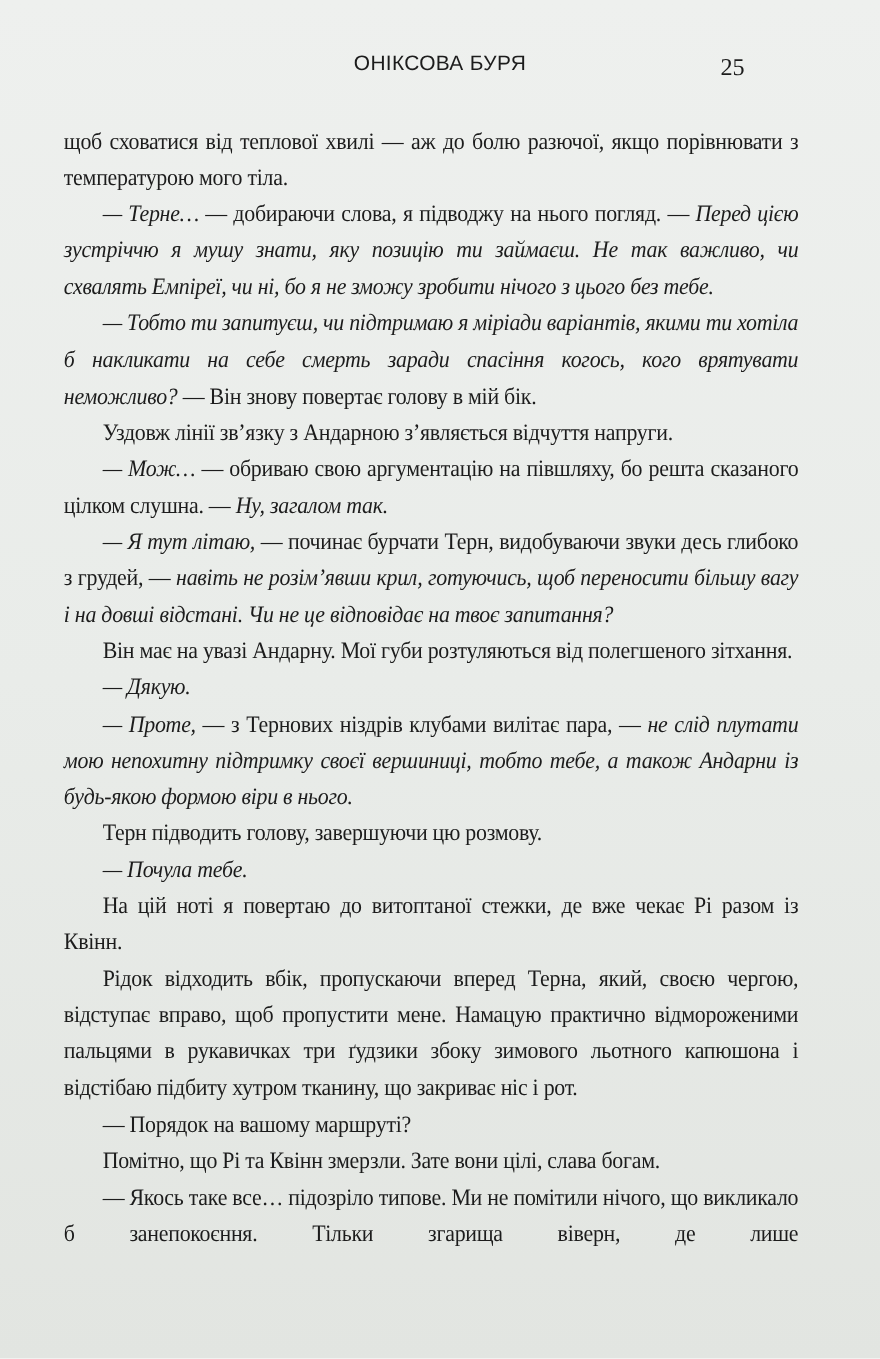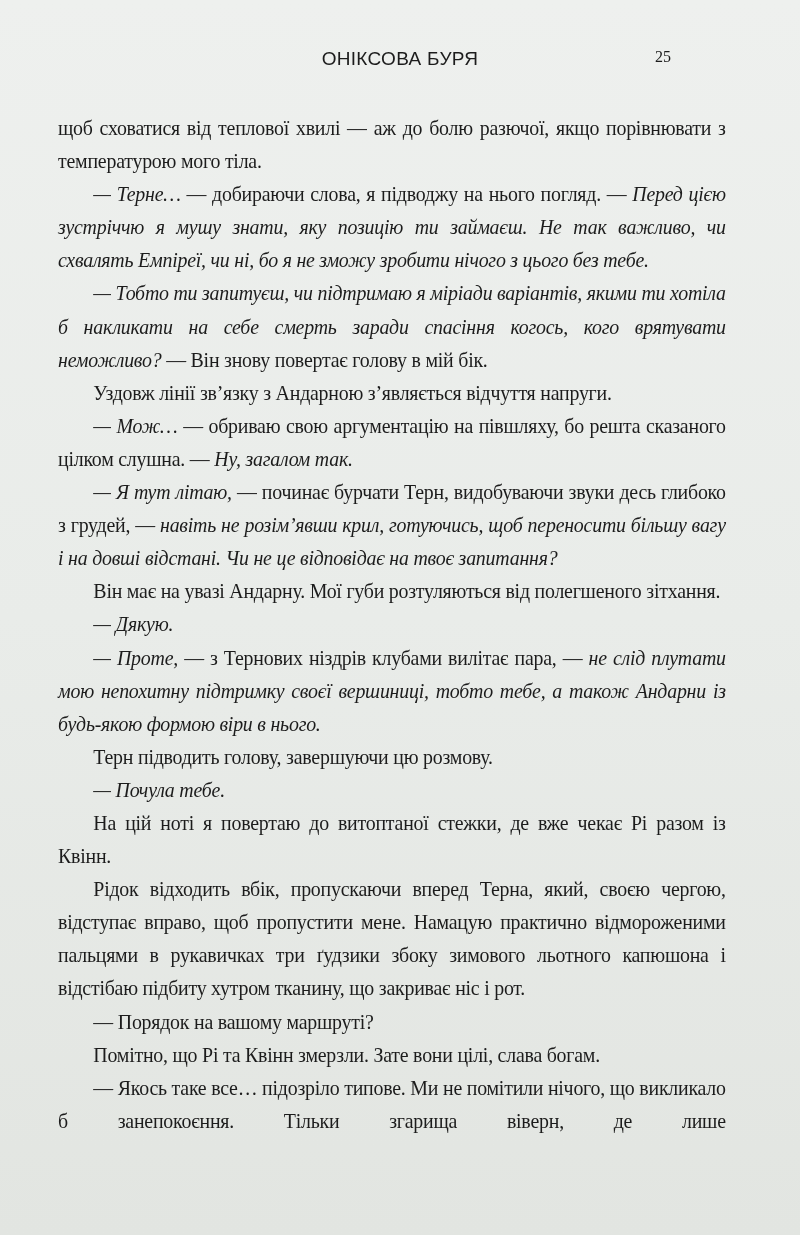--- a/index.html
+++ b/index.html
@@ -12,21 +12,21 @@
   }
   .running-head {
     position: absolute; top: 48px; left: 0; width: 800px; height: 30px; padding-left: 40px;
   }
   .book-title {
     position: absolute; left: 0; width: 800px; text-align: center;
     font-family: "Liberation Sans", "DejaVu Sans", sans-serif;
     font-size: 19px; letter-spacing: 0.3px; top: 0;
   }
   .page-number {
-    position: absolute; left: 655px; top: 0; font-size: 16px;
+    position: absolute; left: 655px; top: 0; font-size: 22px;
   }
   .body-text {
     position: absolute; top: 112px; left: 58px; width: 668px;
     font-size: 21.4px; line-height: 33.1px;
     text-align: justify; hyphens: manual;
     letter-spacing: -0.25px;
     transform: scaleX(0.93); transform-origin: left top;
     width: 718px;
   }
   .p { margin: 0; text-indent: 0; }

